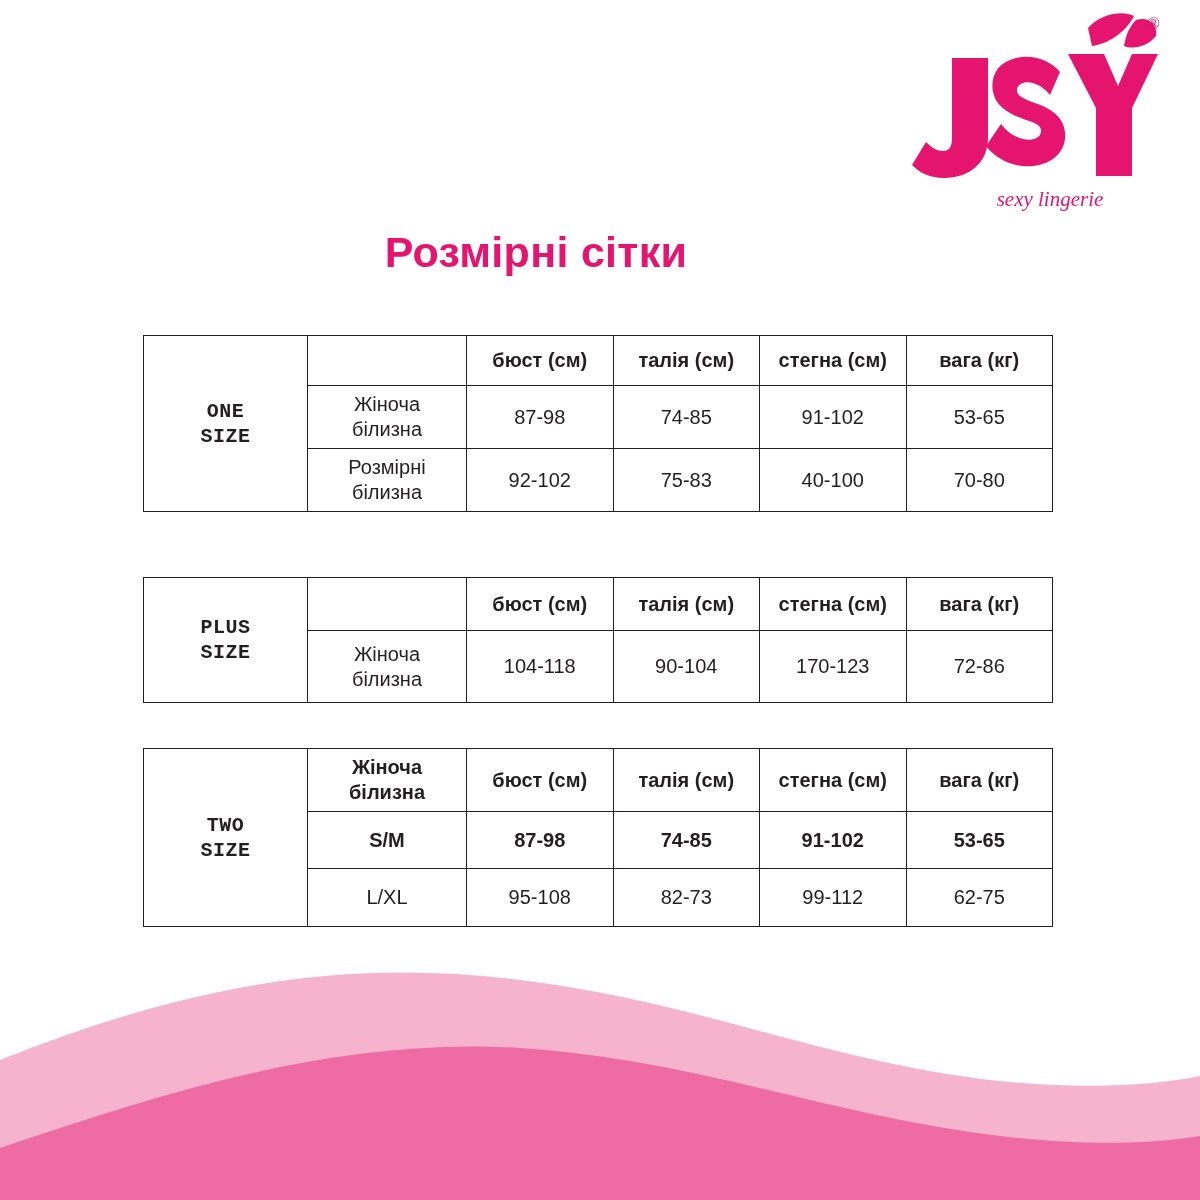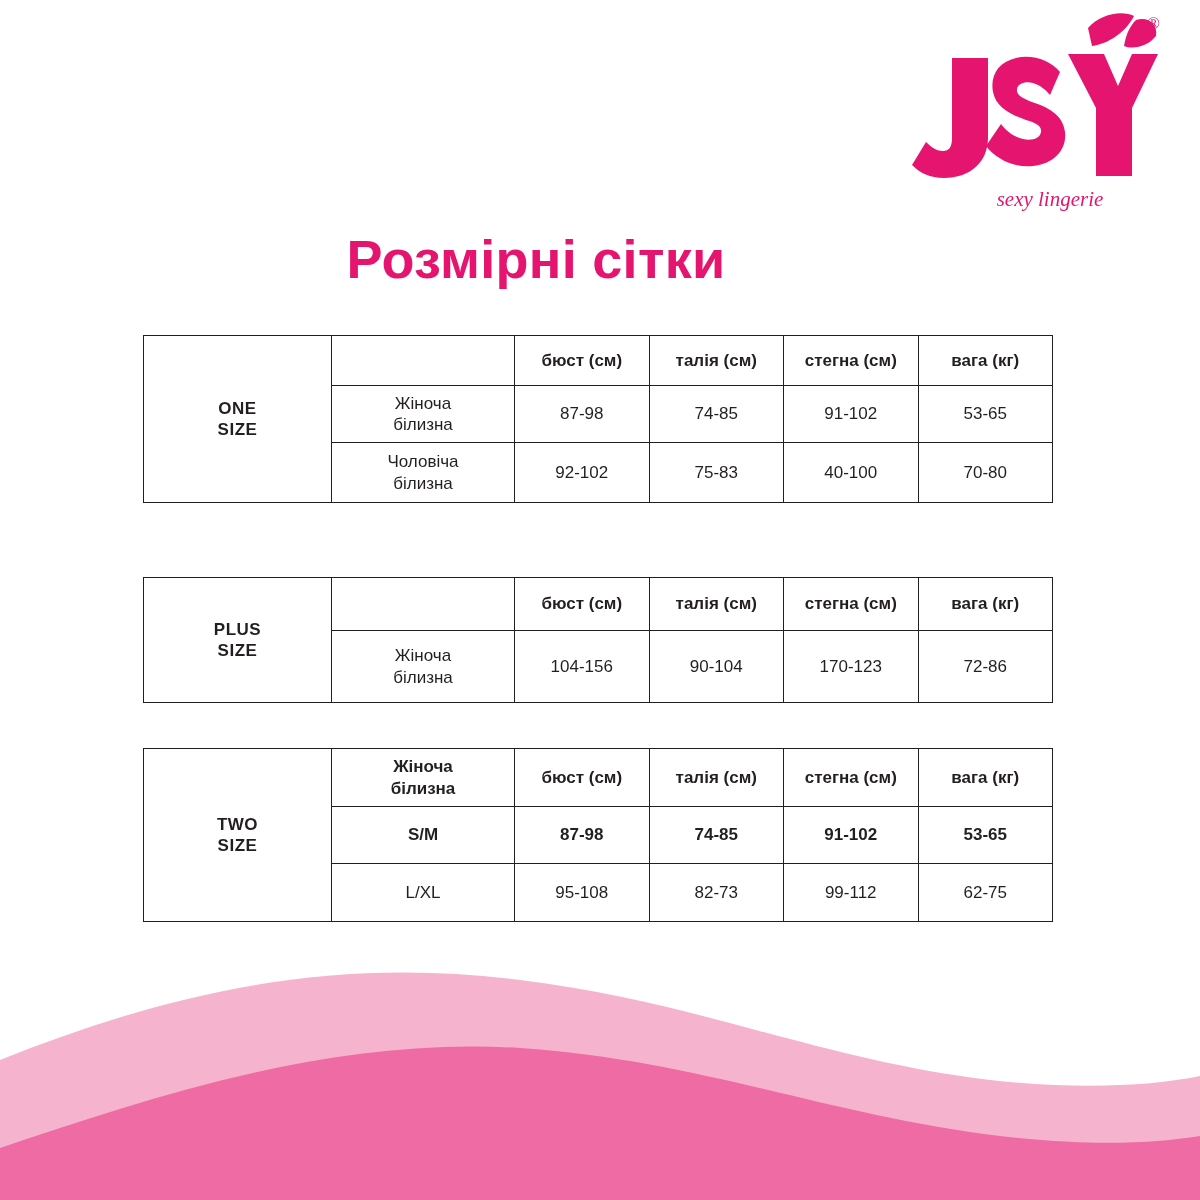--- a/index.html
+++ b/index.html
@@ -33,21 +33,21 @@
     font-family: "Liberation Serif", serif;
   }
 
   
   .page-title {
     position: absolute;
     top: 228px;
     left: 0;
     width: 1072px;
     text-align: center;
-    font-size: 54px;
+    font-size: 43px;
     font-weight: bold;
     color: #e5156f;
     letter-spacing: 0.3px;
   }
 
   
   .tbl-wrap {
     position: absolute;
     left: 143px;
     width: 910px;
@@ -58,32 +58,33 @@
 
   table.size-table {
     border-collapse: collapse;
     width: 910px;
     table-layout: fixed;
   }
   table.size-table td {
     border: 1px solid #231f20;
     text-align: center;
     vertical-align: middle;
-    font-size: 17px;
+    font-size: 20px;
     color: #231f20;
-    padding: 6px 16px;
+    padding: 6px 4px;
     line-height: 1.25;
   }
   td.label-cell {
     width: 155px;
     color: #e5156f;
     font-weight: bold;
     font-size: 25px;
     letter-spacing: 0.5px;
     line-height: 1.25;
+    font-family: Liberation Mono, monospace;
   }
   td.rowhead {
     width: 150px;
     font-size: 20px;
   }
   td.colhead {
     font-weight: bold;
     font-size: 19px;
   }
   td.blank { }
@@ -150,21 +151,21 @@
           <span>Жіноча</span><br>
           <span>білизна</span>
         </td>
         <td class="val">87-98</td>
         <td class="val">74-85</td>
         <td class="val">91-102</td>
         <td class="val">53-65</td>
       </tr>
       <tr class="h-one-3">
         <td class="rowhead">
-          <span>Чоловіча</span><br>
+          <span>Розмірні</span><br>
           <span>білизна</span>
         </td>
         <td class="val">92-102</td>
         <td class="val">75-83</td>
         <td class="val">40-100</td>
         <td class="val">70-80</td>
       </tr>
     </tbody>
   </table>
 </div>
@@ -181,21 +182,21 @@
         <td class="colhead">бюст (см)</td>
         <td class="colhead">талія (см)</td>
         <td class="colhead">стегна (см)</td>
         <td class="colhead">вага (кг)</td>
       </tr>
       <tr class="h-plus-2">
         <td class="rowhead">
           <span>Жіноча</span><br>
           <span>білизна</span>
         </td>
-        <td class="val">104-156</td>
+        <td class="val">104-118</td>
         <td class="val">90-104</td>
         <td class="val">170-123</td>
         <td class="val">72-86</td>
       </tr>
     </tbody>
   </table>
 </div>
 
 <div class="tbl-wrap" id="wrap-two">
   <table class="size-table">

